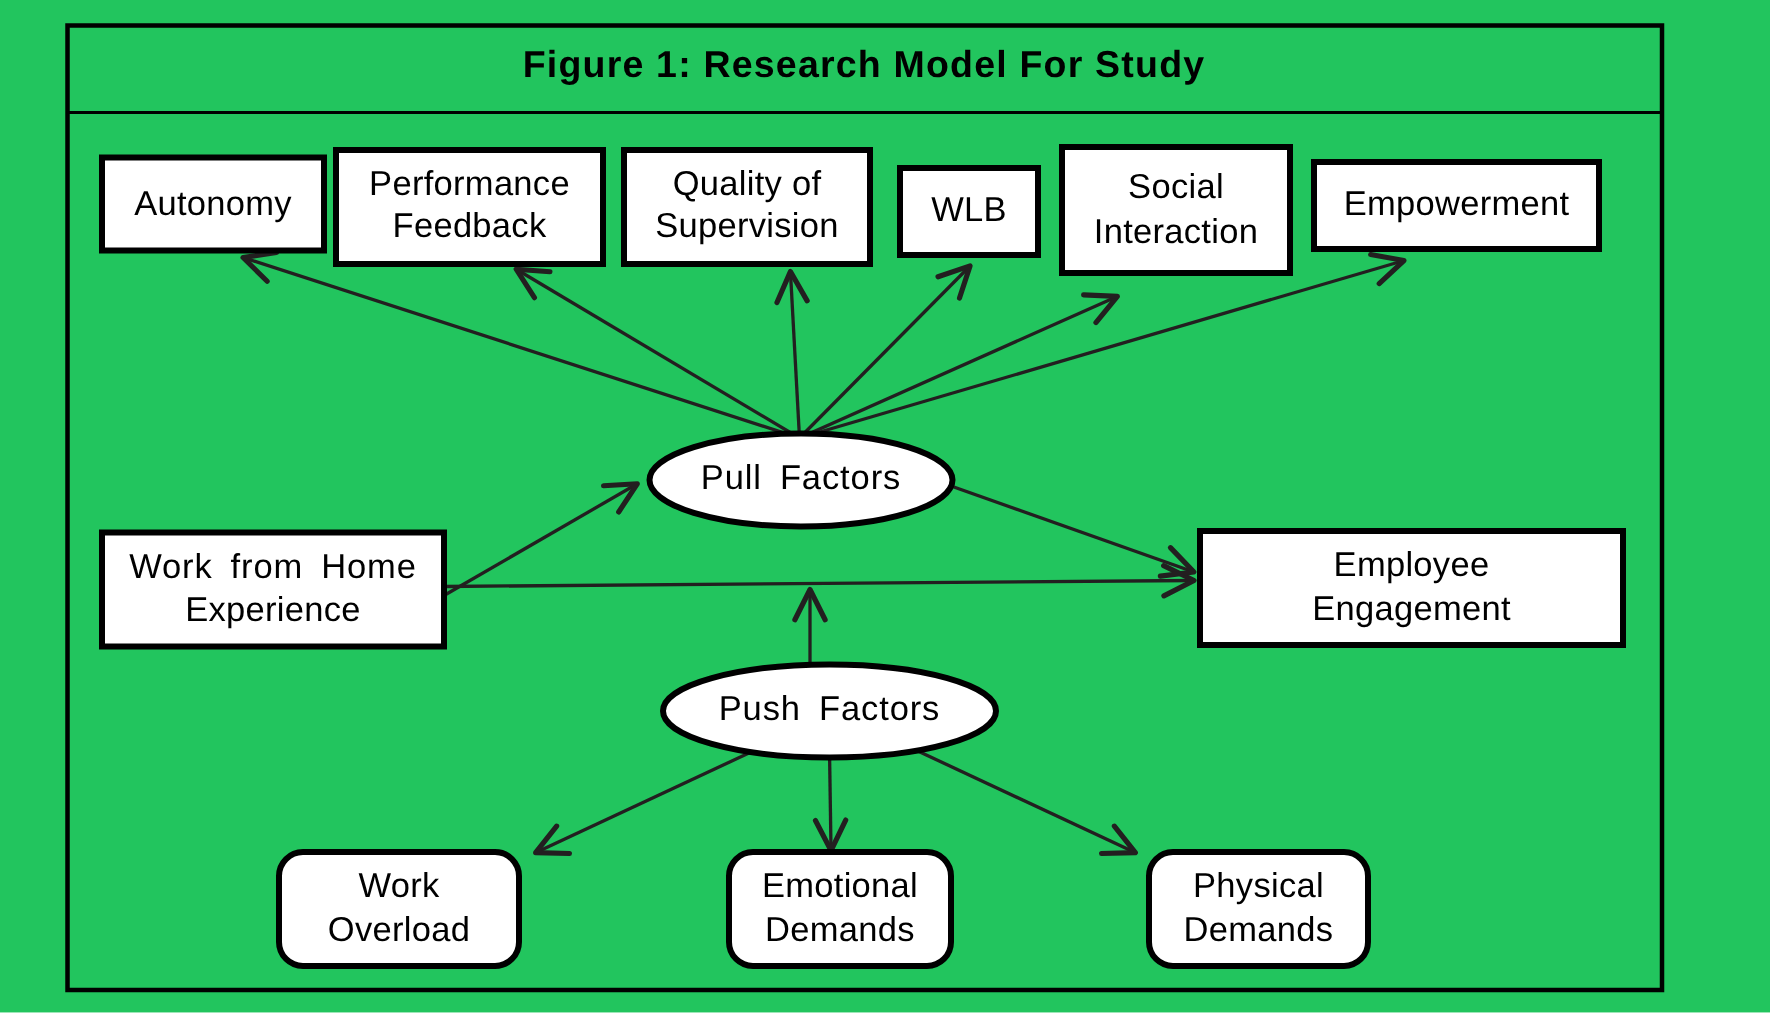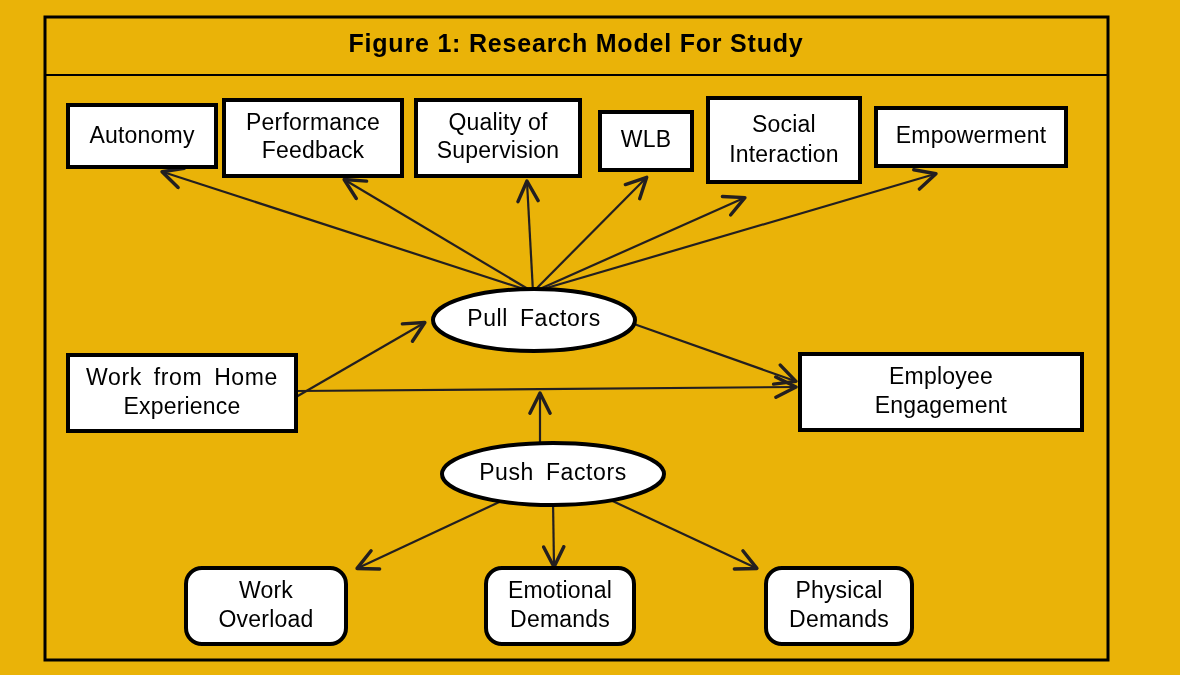--- a/index.html
+++ b/index.html
@@ -10,21 +10,21 @@
   body {
     width: 1180px;
     height: 675px;
     font-family: "Liberation Sans", sans-serif;
     overflow: hidden;
   }
   #figure-root {
     position: relative;
     width: 1180px;
     height: 675px;
-    background: #eab308;
+    background: #22c55e;
   }
   svg#diagram {
     display: block;
     width: 1180px;
     height: 675px;
   }
   .frame-line {
     fill: none;
     stroke: #000000;
     stroke-width: 3;

